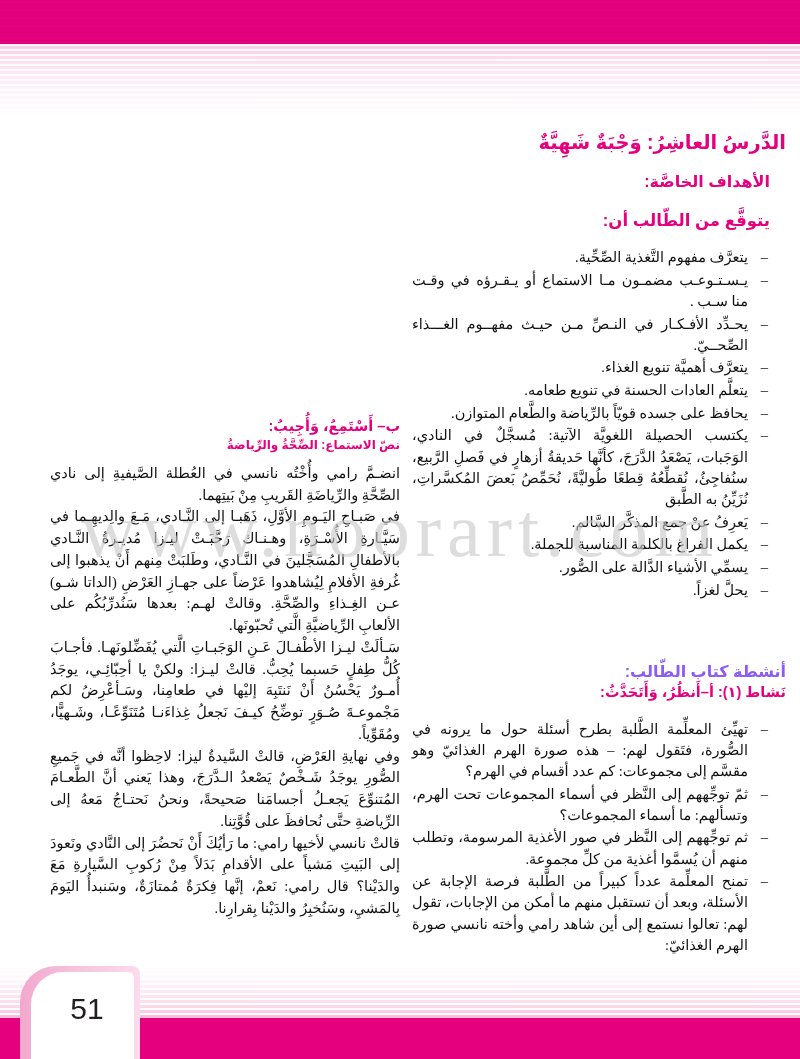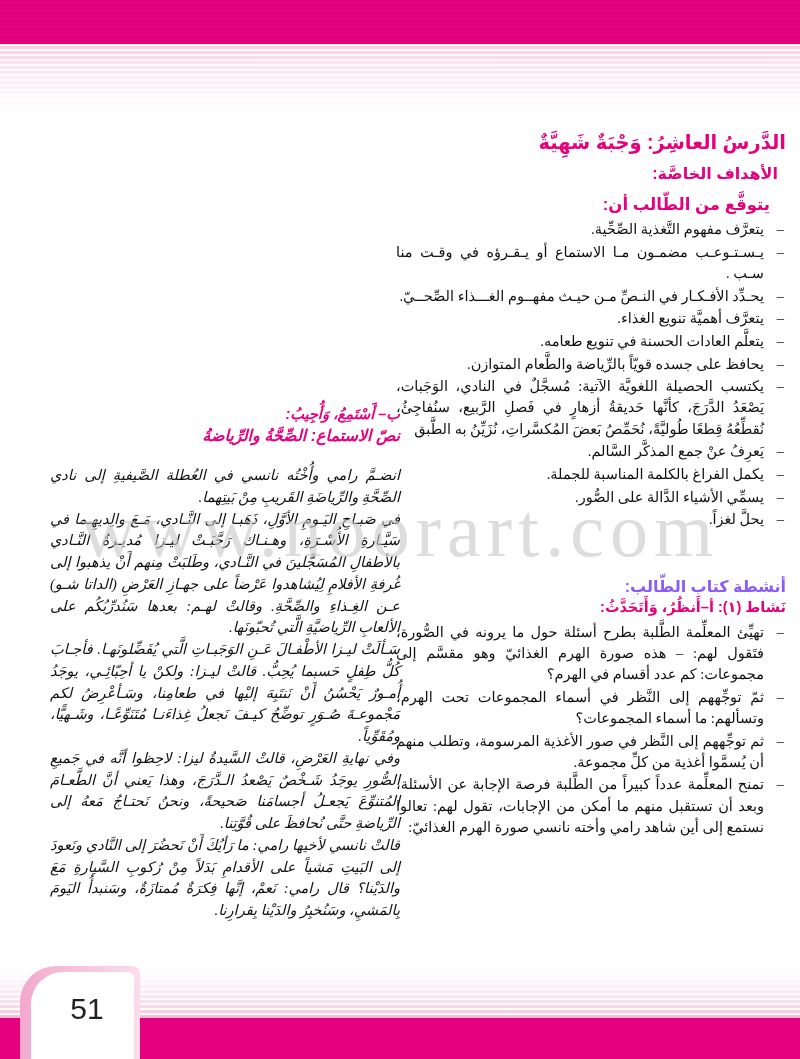--- a/index.html
+++ b/index.html
@@ -156,42 +156,41 @@
   .col-right {
     position: absolute;
     right: 14px;
     top: 12px;
     width: 390px;
     text-align: right;
   }
   .col-left {
     position: absolute;
     left: 50px;
-    top: 287px;
+    top: 299px;
     width: 350px;
     text-align: right;
-    font-style: italic;
   }
 
   
   .lesson-title {
     color: #e5007e;
     font-family: "Liberation Sans", "DejaVu Sans", sans-serif;
     font-weight: bold;
     font-size: 19.5px;
     line-height: 1.3;
     margin: 0 0 1px 0;
   }
   .sub-title {
     color: #e5007e;
     font-family: "Liberation Sans", "DejaVu Sans", sans-serif;
     font-weight: bold;
     font-size: 16px;
     line-height: 1.35;
-    margin: 8px;
+    margin: 16px;
   }
   .sub-title2 {
     color: #e5007e;
     font-family: "Liberation Sans", "DejaVu Sans", sans-serif;
     font-weight: bold;
     font-size: 16.5px;
     line-height: 1.35;
     margin: 0 16px 4px 0;
   }
 
@@ -217,29 +216,29 @@
     font-family: "Liberation Sans", "DejaVu Sans", sans-serif;
     font-weight: bold;
     font-size: 14.5px;
     line-height: 1.35;
     margin: 0;
   }
   .left-head2 {
     color: #e5007e;
     font-family: "Liberation Sans", "DejaVu Sans", sans-serif;
     font-weight: bold;
-    font-size: 16px;
-    line-height: 1.35;
-    margin: 0 0 19px 0;
+    font-size: 12px;
+    line-height: 1.35;
+    margin: 0 0 10px 0;
   }
 
   
   ul.dash-list {
     list-style: none;
-    margin: 0;
+    margin: 16px;
     padding: 0;
   }
   ul.dash-list > li {
     position: relative;
     padding-right: 22px;
     margin: 0 0 1.5px 0;
     font-family: "Liberation Serif", "DejaVu Serif", serif;
     font-size: 14.5px;
     line-height: 1.46;
     color: #111111;

